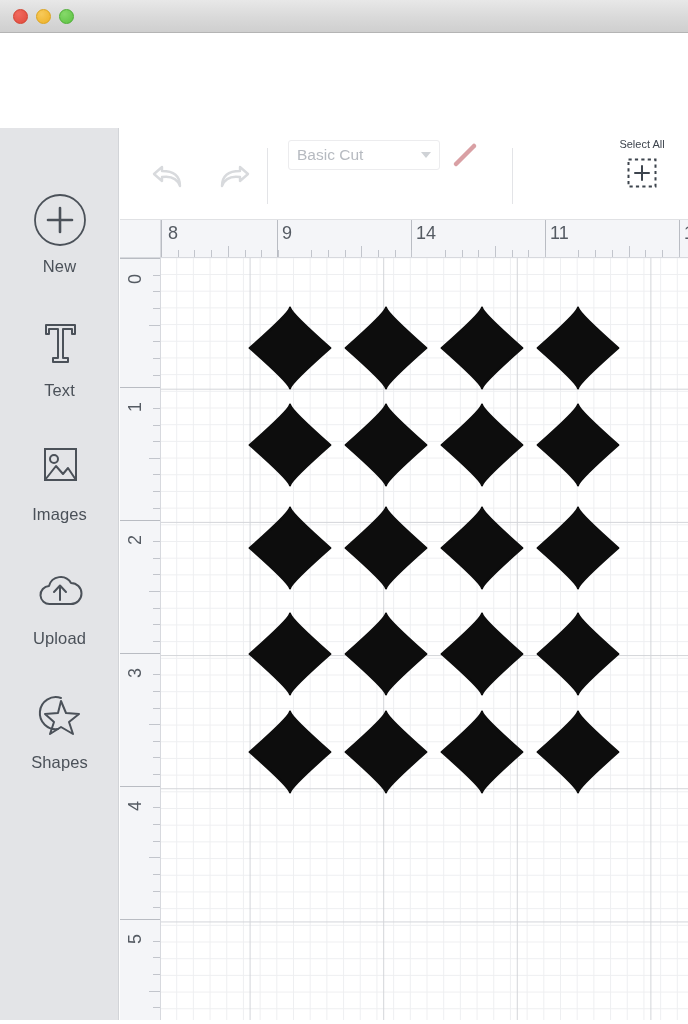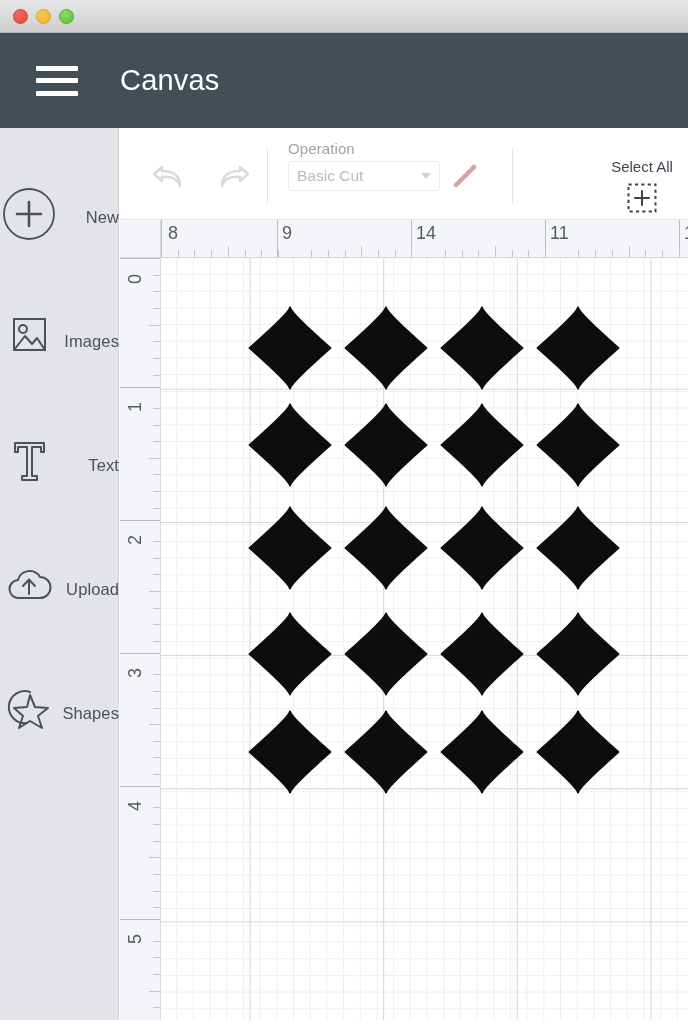--- a/index.html
+++ b/index.html
@@ -84,23 +84,23 @@
     width: 119px;
     height: 896px;
     background: #e3e4e7;
     border-right: 1px solid #d2d4d8;
     padding-top: 24px;
   }
   .side-item {
     width: 119px;
     height: 124px;
     display: flex;
-    flex-direction: row;
+    flex-direction: column;
     align-items: center;
-    justify-content: space-between;
+    justify-content: flex-end;
     cursor: pointer;
     color: #4b5159;
   }
   .side-icon {
     height: 62px;
     display: flex;
     align-items: center;
     justify-content: center;
   }
   .side-label {
@@ -180,24 +180,23 @@
     gap: 20px;
   }
   .tb-btn {
     width: 76px;
     display: flex;
     flex-direction: column;
     align-items: center;
     cursor: pointer;
   }
   .tb-btn-label {
-    font-size: 15px;
+    font-size: 11px;
     color: #3d444d;
     margin-bottom: 5px;
-    margin-top: 20px;
   }
   .tb-btn-icon { height: 36px; display: flex; align-items: center; justify-content: center; }
 
   
   .ruler-corner {
     position: absolute;
     top: 220px; left: 120px;
     width: 41px; height: 38px;
     background: #f4f5f8;
     border-right: 1px solid #d7d9de;
@@ -308,62 +307,54 @@
 <div id="app">
 
   <div class="titlebar">
     <div class="traffic">
       <span class="light red"></span>
       <span class="light yellow"></span>
       <span class="light green"></span>
     </div>
   </div>
 
-  <div class="appheader">
-    <div class="hamburger">
-      <span></span>
-      <span></span>
-      <span></span>
-    </div>
-    <div class="apptitle">Canvas</div>
-  </div>
 
   <div class="sidebar">
 
     <div class="side-item">
       <div class="side-icon">
         <svg width="58" height="58" viewBox="0 0 58 58">
           <circle cx="29" cy="29" r="25" fill="none" stroke="#4b5159" stroke-width="1.8"></circle>
           <line x1="29" y1="17" x2="29" y2="41" stroke="#4b5159" stroke-width="2.6" stroke-linecap="round"></line>
           <line x1="17" y1="29" x2="41" y2="29" stroke="#4b5159" stroke-width="2.6" stroke-linecap="round"></line>
         </svg>
       </div>
       <div class="side-label">New</div>
     </div>
 
 
 
     <div class="side-item">
       <div class="side-icon">
         <svg width="58" height="56" viewBox="0 0 58 56">
+          <path d="M15 9 L44 9 L44 18 L41 18 L41 13 L32 13 L32 42 L37 42 L37 46 L22 46 L22 42 L27 42 L27 13 L18 13 L18 18 L15 18 Z" fill="none" stroke="#4b5159" stroke-width="2" stroke-linejoin="round"></path>
+        </svg>
+      </div>
+      <div class="side-label">Text</div>
+    </div>
+
+    <div class="side-item">
+      <div class="side-icon">
+        <svg width="58" height="56" viewBox="0 0 58 56">
           <rect x="14" y="9" width="31" height="31" fill="none" stroke="#4b5159" stroke-width="2"></rect>
           <circle cx="23" cy="19" r="4" fill="none" stroke="#4b5159" stroke-width="2"></circle>
           <path d="M14 40 L25 26 L32 34 L37 28 L45 40 Z" fill="none" stroke="#4b5159" stroke-width="2" stroke-linejoin="round"></path>
         </svg>
       </div>
       <div class="side-label">Images</div>
-    </div>
-
-    <div class="side-item">
-      <div class="side-icon">
-        <svg width="58" height="56" viewBox="0 0 58 56">
-          <path d="M15 9 L44 9 L44 18 L41 18 L41 13 L32 13 L32 42 L37 42 L37 46 L22 46 L22 42 L27 42 L27 13 L18 13 L18 18 L15 18 Z" fill="none" stroke="#4b5159" stroke-width="2" stroke-linejoin="round"></path>
-        </svg>
-      </div>
-      <div class="side-label">Text</div>
     </div>
 
     <div class="side-item">
       <div class="side-icon">
         <svg width="58" height="56" viewBox="0 0 58 56">
           <path d="M19 40 A9 9 0 0 1 18 22 A12 12 0 0 1 40 19 A9 9 0 0 1 40 40 Z" fill="none" stroke="#4b5159" stroke-width="2" stroke-linejoin="round"></path>
           <line x1="29" y1="36" x2="29" y2="22" stroke="#4b5159" stroke-width="2" stroke-linecap="round"></line>
           <path d="M23 28 L29 21.5 L35 28" fill="none" stroke="#4b5159" stroke-width="2" stroke-linecap="round" stroke-linejoin="round"></path>
         </svg>
       </div>
@@ -392,21 +383,20 @@
       <span>
         <svg width="44" height="34" viewBox="0 0 44 34">
           <path d="M28 9 L36 16 L28 23 L28 19 Q14 17 10 28 Q10 13 28 13 Z" fill="none" stroke="#d8dadd" stroke-width="2.4" stroke-linejoin="round" stroke-linecap="round"></path>
         </svg>
       </span>
     </div>
 
     <div class="tb-divider tb-div-1"></div>
 
     <div class="op-group">
-      <div class="op-label">Operation</div>
       <div class="op-row">
         <div class="op-select">
           <span title="Basic Cut">Basic Cut</span>
           <span class="op-caret"></span>
         </div>
         <div class="op-swatch">
           <svg width="28" height="28" viewBox="0 0 28 28">
             <line x1="5" y1="23" x2="23" y2="5" stroke="#d9a0a4" stroke-width="4.5" stroke-linecap="round"></line>
           </svg>
         </div>

